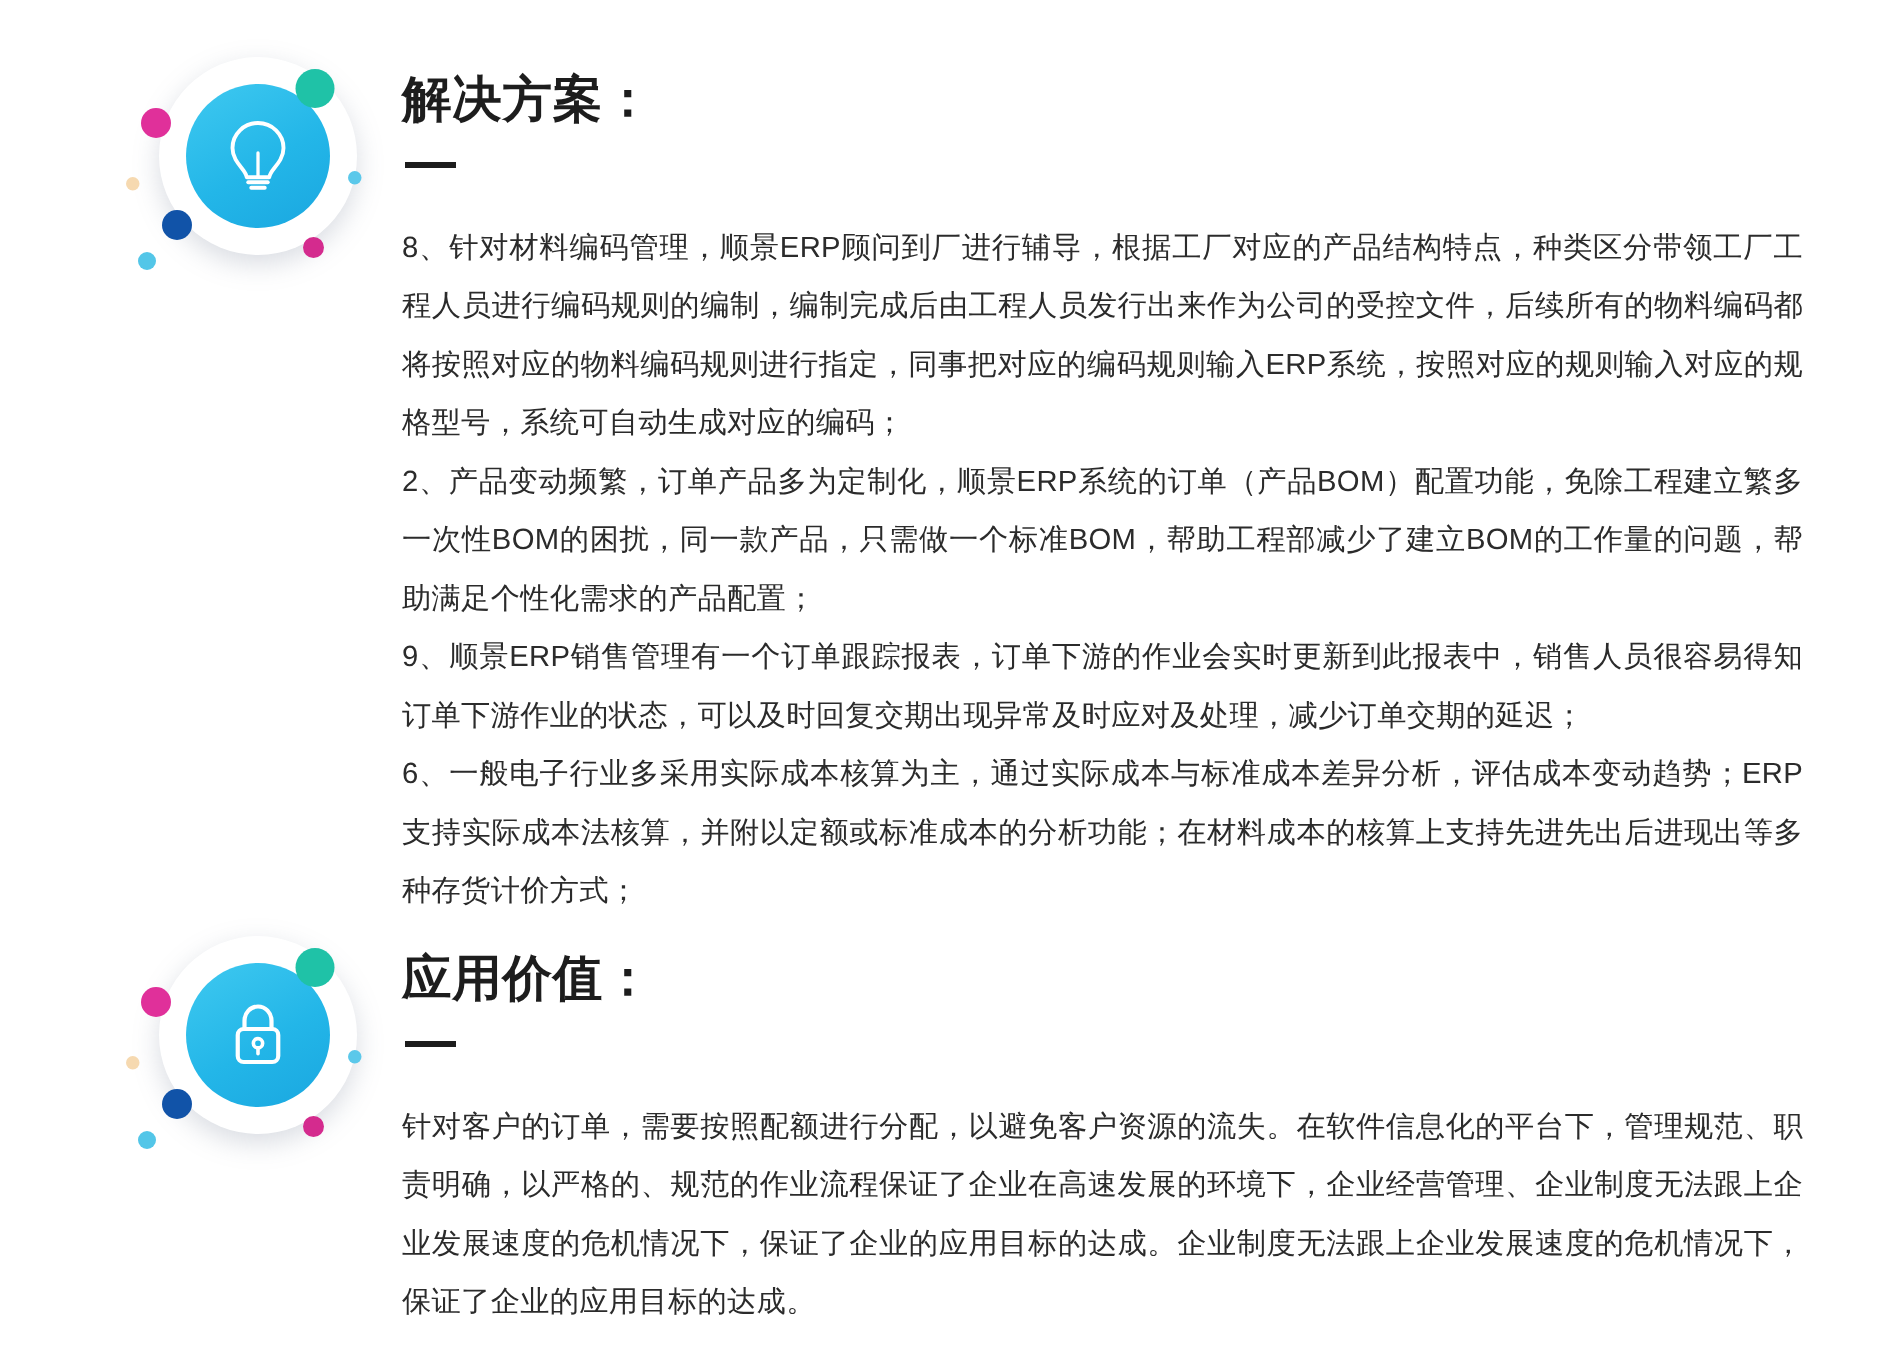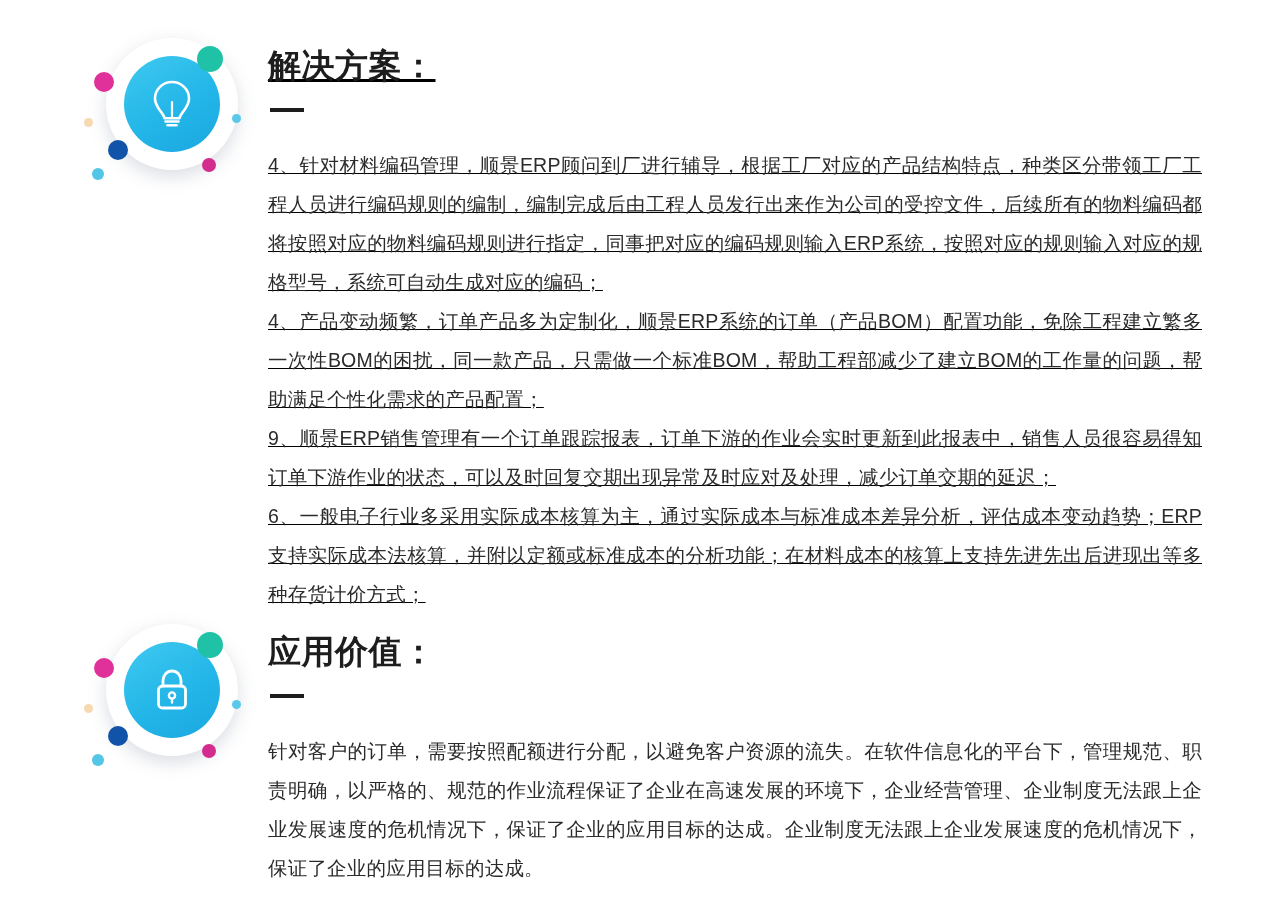--- a/index.html
+++ b/index.html
@@ -14,21 +14,21 @@
     width: 1264px; height: 900px;
     overflow: hidden;
     background: #ffffff;
   }
 
   
   .section {
     position: absolute;
     left: 0; right: 0;
   }
-  #section-solution { top: 10px; text-decoration: underline; }
+  #section-solution { top: 10px; }
   #section-value { top: 596px; }
 
   .section-inner {
     position: relative;
     padding-left: 268px;
     padding-right: 62px;
   }
 
   
   .icon-cluster {
@@ -127,22 +127,22 @@
       <span class="dot magenta d4"></span>
       <span class="dot cyan d5"></span>
       <span class="dot peach d6"></span>
       <span class="dot ltblue d7"></span>
     </div>
 
     <div class="section-inner">
       <h1 class="heading">解决方案：</h1>
       <div class="heading-rule"></div>
       <div class="body-text">
-        <p>4、针对材料编码管理，顺景ERP顾问到厂进行辅导，根据工厂对应的产品结构特点，种类区分带领工厂工程人员进行编码规则的编制，编制完成后由工程人员发行出来作为公司的受控文件，后续所有的物料编码都将按照对应的物料编码规则进行指定，同事把对应的编码规则输入ERP系统，按照对应的规则输入对应的规格型号，系统可自动生成对应的编码；</p>
-        <p>4、产品变动频繁，订单产品多为定制化，顺景ERP系统的订单（产品BOM）配置功能，免除工程建立繁多一次性BOM的困扰，同一款产品，只需做一个标准BOM，帮助工程部减少了建立BOM的工作量的问题，帮助满足个性化需求的产品配置；</p>
+        <p>8、针对材料编码管理，顺景ERP顾问到厂进行辅导，根据工厂对应的产品结构特点，种类区分带领工厂工程人员进行编码规则的编制，编制完成后由工程人员发行出来作为公司的受控文件，后续所有的物料编码都将按照对应的物料编码规则进行指定，同事把对应的编码规则输入ERP系统，按照对应的规则输入对应的规格型号，系统可自动生成对应的编码；</p>
+        <p>2、产品变动频繁，订单产品多为定制化，顺景ERP系统的订单（产品BOM）配置功能，免除工程建立繁多一次性BOM的困扰，同一款产品，只需做一个标准BOM，帮助工程部减少了建立BOM的工作量的问题，帮助满足个性化需求的产品配置；</p>
         <p>9、顺景ERP销售管理有一个订单跟踪报表，订单下游的作业会实时更新到此报表中，销售人员很容易得知订单下游作业的状态，可以及时回复交期出现异常及时应对及处理，减少订单交期的延迟；</p>
         <p>6、一般电子行业多采用实际成本核算为主，通过实际成本与标准成本差异分析，评估成本变动趋势；ERP支持实际成本法核算，并附以定额或标准成本的分析功能；在材料成本的核算上支持先进先出后进现出等多种存货计价方式；</p>
       </div>
     </div>
   </section>
 
   <section class="section" id="section-value">
 
     <div class="icon-cluster">
       <div class="icon-ring"></div>

